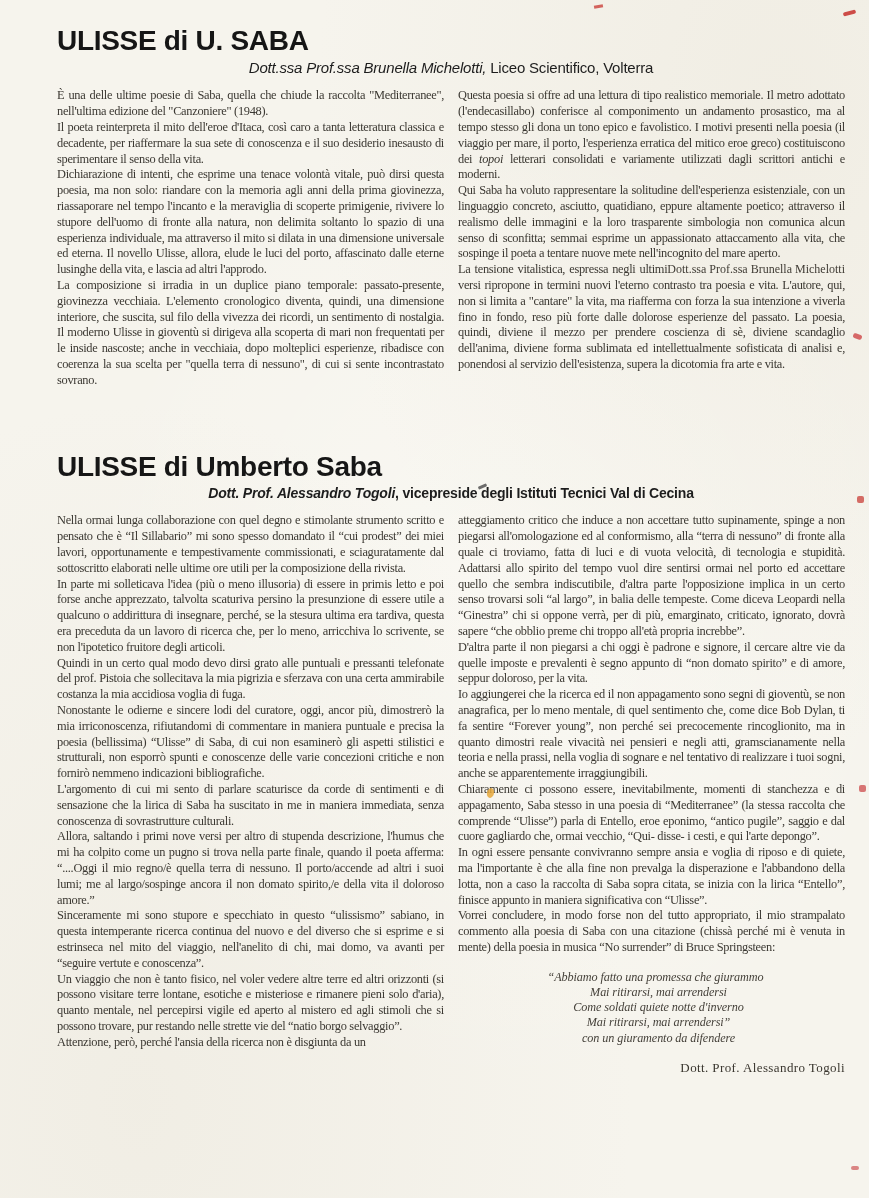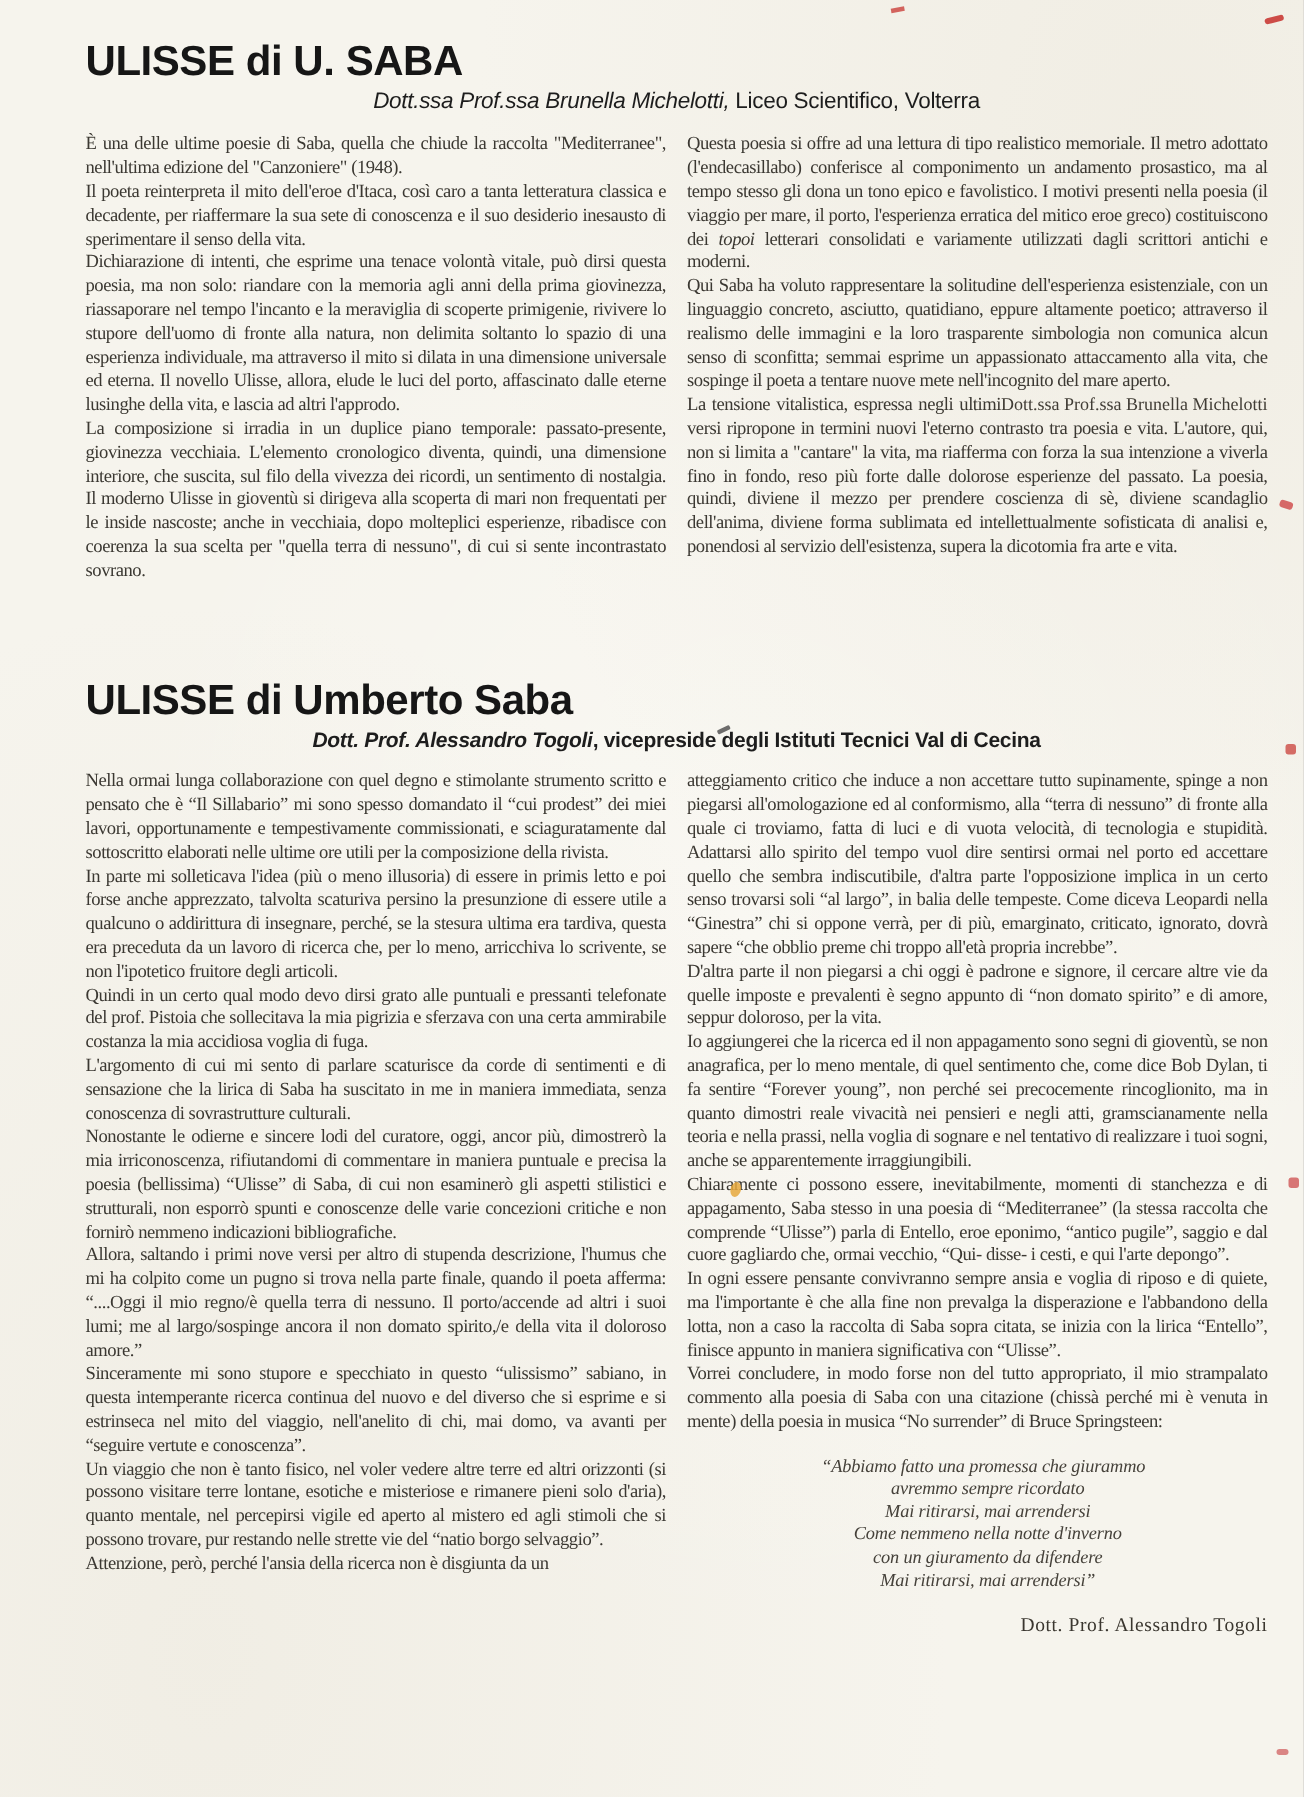--- a/index.html
+++ b/index.html
@@ -115,41 +115,40 @@
   </section>
 
   <section class="article" id="article2">
     <h1>ULISSE di Umberto Saba</h1>
     <p class="byline"><span class="name">Dott. Prof. Alessandro Togoli</span><span class="affil">, vicepreside degli Istituti Tecnici Val di Cecina</span></p>
     <div class="cols">
       <div class="col">
         <p>Nella ormai lunga collaborazione con quel degno e stimolante strumento scritto e pensato che è “Il Sillabario” mi sono spesso domandato il “cui prodest” dei miei lavori, opportunamente e tempestivamente commissionati, e sciaguratamente dal sottoscritto elaborati nelle ultime ore utili per la composizione della rivista.</p>
         <p>In parte mi solleticava l'idea (più o meno illusoria) di essere in primis letto e poi forse anche apprezzato, talvolta scaturiva persino la presunzione di essere utile a qualcuno o addirittura di insegnare, perché, se la stesura ultima era tardiva, questa era preceduta da un lavoro di ricerca che, per lo meno, arricchiva lo scrivente, se non l'ipotetico fruitore degli articoli.</p>
         <p>Quindi in un certo qual modo devo dirsi grato alle puntuali e pressanti telefonate del prof. Pistoia che sollecitava la mia pigrizia e sferzava con una certa ammirabile costanza la mia accidiosa voglia di fuga.</p>
+        <p>Nonostante le odierne e sincere lodi del curatore, oggi, ancor più, dimostrerò la mia irriconoscenza, rifiutandomi di commentare in maniera puntuale e precisa la poesia (bellissima) “Ulisse” di Saba, di cui non esaminerò gli aspetti stilistici e strutturali, non esporrò spunti e conoscenze delle varie concezioni critiche e non fornirò nemmeno indicazioni bibliografiche.</p>
         <p>L'argomento di cui mi sento di parlare scaturisce da corde di sentimenti e di sensazione che la lirica di Saba ha suscitato in me in maniera immediata, senza conoscenza di sovrastrutture culturali.</p>
-        <p>Nonostante le odierne e sincere lodi del curatore, oggi, ancor più, dimostrerò la mia irriconoscenza, rifiutandomi di commentare in maniera puntuale e precisa la poesia (bellissima) “Ulisse” di Saba, di cui non esaminerò gli aspetti stilistici e strutturali, non esporrò spunti e conoscenze delle varie concezioni critiche e non fornirò nemmeno indicazioni bibliografiche.</p>
         <p>Allora, saltando i primi nove versi per altro di stupenda descrizione, l'humus che mi ha colpito come un pugno si trova nella parte finale, quando il poeta afferma: “....Oggi il mio regno/è quella terra di nessuno. Il porto/accende ad altri i suoi lumi; me al largo/sospinge ancora il non domato spirito,/e della vita il doloroso amore.”</p>
         <p>Sinceramente mi sono stupore e specchiato in questo “ulissismo” sabiano, in questa intemperante ricerca continua del nuovo e del diverso che si esprime e si estrinseca nel mito del viaggio, nell'anelito di chi, mai domo, va avanti per “seguire vertute e conoscenza”.</p>
         <p>Un viaggio che non è tanto fisico, nel voler vedere altre terre ed altri orizzonti (si possono visitare terre lontane, esotiche e misteriose e rimanere pieni solo d'aria), quanto mentale, nel percepirsi vigile ed aperto al mistero ed agli stimoli che si possono trovare, pur restando nelle strette vie del “natio borgo selvaggio”.</p>
         <p>Attenzione, però, perché l'ansia della ricerca non è disgiunta da un</p>
       </div>
       <div class="col">
         <p>atteggiamento critico che induce a non accettare tutto supinamente, spinge a non piegarsi all'omologazione ed al conformismo, alla “terra di nessuno” di fronte alla quale ci troviamo, fatta di luci e di vuota velocità, di tecnologia e stupidità. Adattarsi allo spirito del tempo vuol dire sentirsi ormai nel porto ed accettare quello che sembra indiscutibile, d'altra parte l'opposizione implica in un certo senso trovarsi soli “al largo”, in balia delle tempeste. Come diceva Leopardi nella “Ginestra” chi si oppone verrà, per di più, emarginato, criticato, ignorato, dovrà sapere “che obblio preme chi troppo all'età propria increbbe”.</p>
         <p>D'altra parte il non piegarsi a chi oggi è padrone e signore, il cercare altre vie da quelle imposte e prevalenti è segno appunto di “non domato spirito” e di amore, seppur doloroso, per la vita.</p>
         <p>Io aggiungerei che la ricerca ed il non appagamento sono segni di gioventù, se non anagrafica, per lo meno mentale, di quel sentimento che, come dice Bob Dylan, ti fa sentire “Forever young”, non perché sei precocemente rincoglionito, ma in quanto dimostri reale vivacità nei pensieri e negli atti, gramscianamente nella teoria e nella prassi, nella voglia di sognare e nel tentativo di realizzare i tuoi sogni, anche se apparentemente irraggiungibili.</p>
         <p>Chiaramente ci possono essere, inevitabilmente, momenti di stanchezza e di appagamento, Saba stesso in una poesia di “Mediterranee” (la stessa raccolta che comprende “Ulisse”) parla di Entello, eroe eponimo, “antico pugile”, saggio e dal cuore gagliardo che, ormai vecchio, “Qui- disse- i cesti, e qui l'arte depongo”.</p>
         <p>In ogni essere pensante convivranno sempre ansia e voglia di riposo e di quiete, ma l'importante è che alla fine non prevalga la disperazione e l'abbandono della lotta, non a caso la raccolta di Saba sopra citata, se inizia con la lirica “Entello”, finisce appunto in maniera significativa con “Ulisse”.</p>
         <p>Vorrei concludere, in modo forse non del tutto appropriato, il mio strampalato commento alla poesia di Saba con una citazione (chissà perché mi è venuta in mente) della poesia in musica “No surrender” di Bruce Springsteen:</p>
         <div class="quote">
           <div class="qline">“Abbiamo fatto una promessa che giurammo</div>
-          <div class="qline">avremmo sempre ricordato</div>
           <div class="qline">Mai ritirarsi, mai arrendersi</div>
-          <div class="qline">Come nemmeno nella notte d'inverno</div>
+          <div class="qline">Come soldati quiete notte d'inverno</div>
+          <div class="qline">Mai ritirarsi, mai arrendersi”</div>
           <div class="qline">con un giuramento da difendere</div>
-          <div class="qline">Mai ritirarsi, mai arrendersi”</div>
         </div>
         <div class="sig-block">Dott. Prof. Alessandro Togoli</div>
       </div>
     </div>
   </section>
 
   <div class="artifact a-red1"></div>
   <div class="artifact a-red2"></div>
   <div class="artifact a-red3"></div>
   <div class="artifact a-red4"></div>

